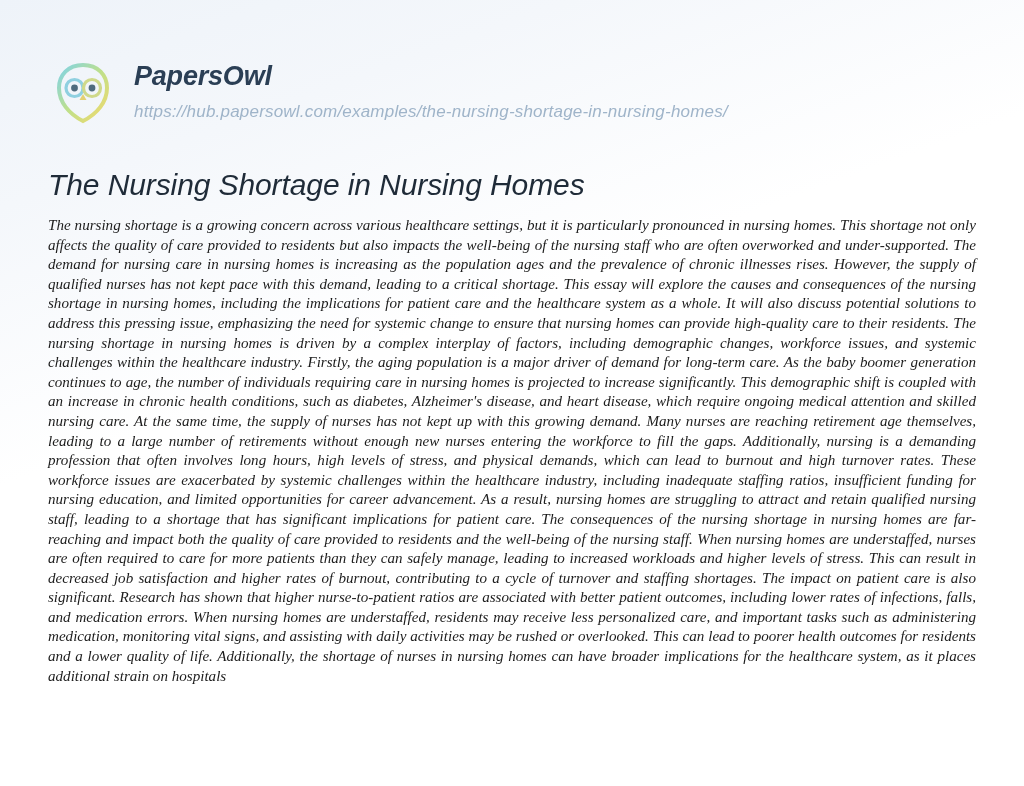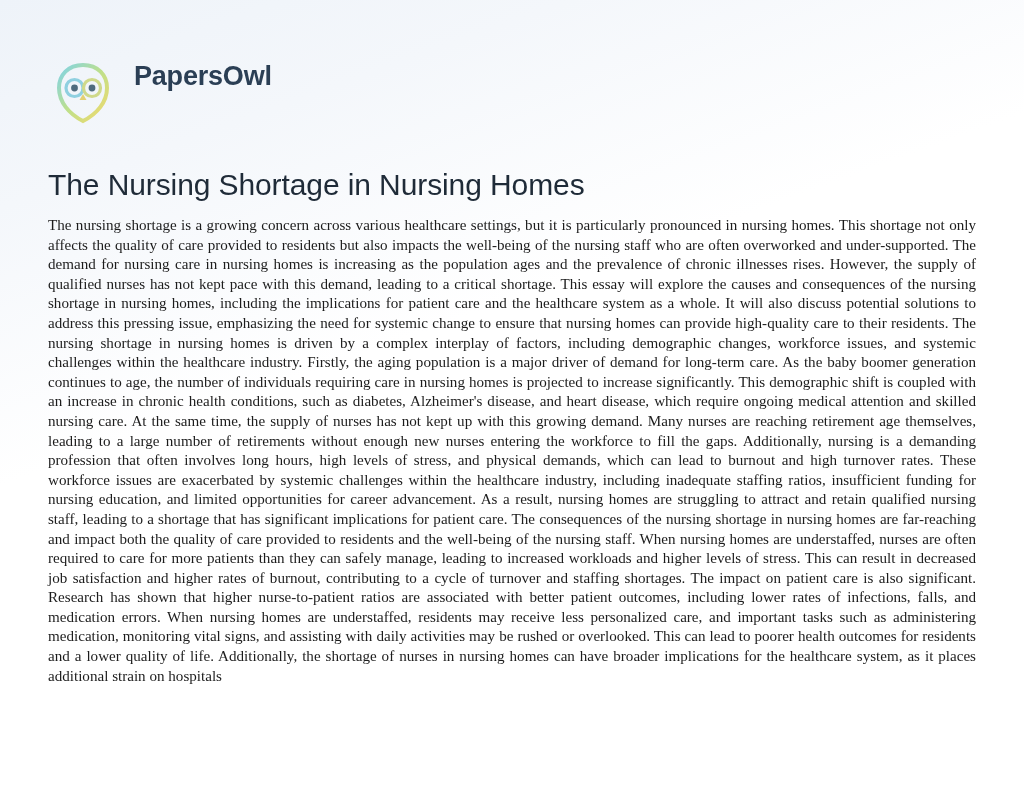--- a/index.html
+++ b/index.html
@@ -12,20 +12,21 @@
     background: #ffffff;
     font-family: "Liberation Serif", serif;
     overflow: hidden;
   }
   .page {
     position: relative;
     width: 1024px;
     height: 786px;
     background: linear-gradient(160deg, #eef3f9 0%, #f4f7fb 18%, #ffffff 42%, #ffffff 100%);
     box-sizing: border-box;
+    font-style: italic;
   }
   .header {
     position: absolute;
     top: 56px;
     left: 48px;
     right: 48px;
     height: 86px;
     display: flex;
     align-items: flex-start;
   }
@@ -105,20 +106,21 @@
         <path d="M29 3 C14 3 5 13 5 26 C5 40 15 52 29 59 C43 52 53 40 53 26 C53 13 44 3 29 3 Z" fill="none" stroke="url(#owlgrad)" stroke-width="4"></path>
         <circle cx="20.5" cy="26" r="8.5" fill="none" stroke="#8fd0e0" stroke-width="3.2"></circle>
         <circle cx="38" cy="26" r="8.5" fill="none" stroke="#cfd98a" stroke-width="3.2"></circle>
         <circle cx="20.5" cy="26" r="3.4" fill="#4f6b7d"></circle>
         <circle cx="38" cy="26" r="3.4" fill="#4f6b7d"></circle>
         <path d="M29 32 L25.5 38 L32.5 38 Z" fill="#e3d173"></path>
       </svg>
     </div>
     <div class="brand-block">
       <div class="brand">PapersOwl</div>
+      <div class="url">https://hub.papersowl.com/examples/the-nursing-shortage-in-nursing-homes/</div>
     </div>
   </div>
 
   <h1 class="title">The Nursing Shortage in Nursing Homes</h1>
 
   <div class="body-text">The nursing shortage is a growing concern across various healthcare settings, but it is particularly pronounced in nursing homes. This shortage not only affects the quality of care provided to residents but also impacts the well-being of the nursing staff who are often overworked and under-supported. The demand for nursing care in nursing homes is increasing as the population ages and the prevalence of chronic illnesses rises. However, the supply of qualified nurses has not kept pace with this demand, leading to a critical shortage. This essay will explore the causes and consequences of the nursing shortage in nursing homes, including the implications for patient care and the healthcare system as a whole. It will also discuss potential solutions to address this pressing issue, emphasizing the need for systemic change to ensure that nursing homes can provide high-quality care to their residents. The nursing shortage in nursing homes is driven by a complex interplay of factors, including demographic changes, workforce issues, and systemic challenges within the healthcare industry. Firstly, the aging population is a major driver of demand for long-term care. As the baby boomer generation continues to age, the number of individuals requiring care in nursing homes is projected to increase significantly. This demographic shift is coupled with an increase in chronic health conditions, such as diabetes, Alzheimer's disease, and heart disease, which require ongoing medical attention and skilled nursing care. At the same time, the supply of nurses has not kept up with this growing demand. Many nurses are reaching retirement age themselves, leading to a large number of retirements without enough new nurses entering the workforce to fill the gaps. Additionally, nursing is a demanding profession that often involves long hours, high levels of stress, and physical demands, which can lead to burnout and high turnover rates. These workforce issues are exacerbated by systemic challenges within the healthcare industry, including inadequate staffing ratios, insufficient funding for nursing education, and limited opportunities for career advancement. As a result, nursing homes are struggling to attract and retain qualified nursing staff, leading to a shortage that has significant implications for patient care. The consequences of the nursing shortage in nursing homes are far-reaching and impact both the quality of care provided to residents and the well-being of the nursing staff. When nursing homes are understaffed, nurses are often required to care for more patients than they can safely manage, leading to increased workloads and higher levels of stress. This can result in decreased job satisfaction and higher rates of burnout, contributing to a cycle of turnover and staffing shortages. The impact on patient care is also significant. Research has shown that higher nurse-to-patient ratios are associated with better patient outcomes, including lower rates of infections, falls, and medication errors. When nursing homes are understaffed, residents may receive less personalized care, and important tasks such as administering medication, monitoring vital signs, and assisting with daily activities may be rushed or overlooked. This can lead to poorer health outcomes for residents and a lower quality of life. Additionally, the shortage of nurses in nursing homes can have broader implications for the healthcare system, as it places additional strain on hospitals</div>
 
 </div>
 
 </body></html>

